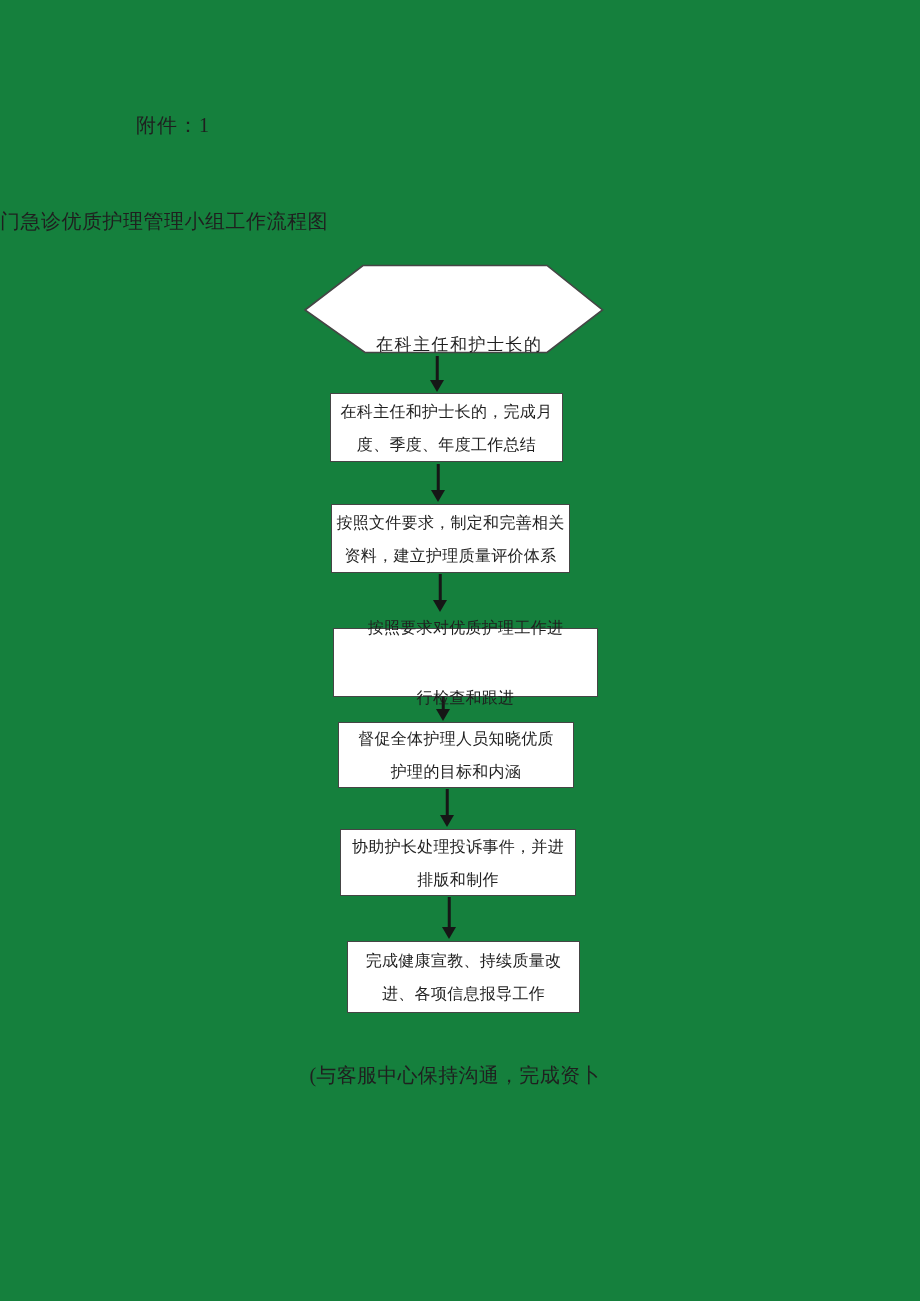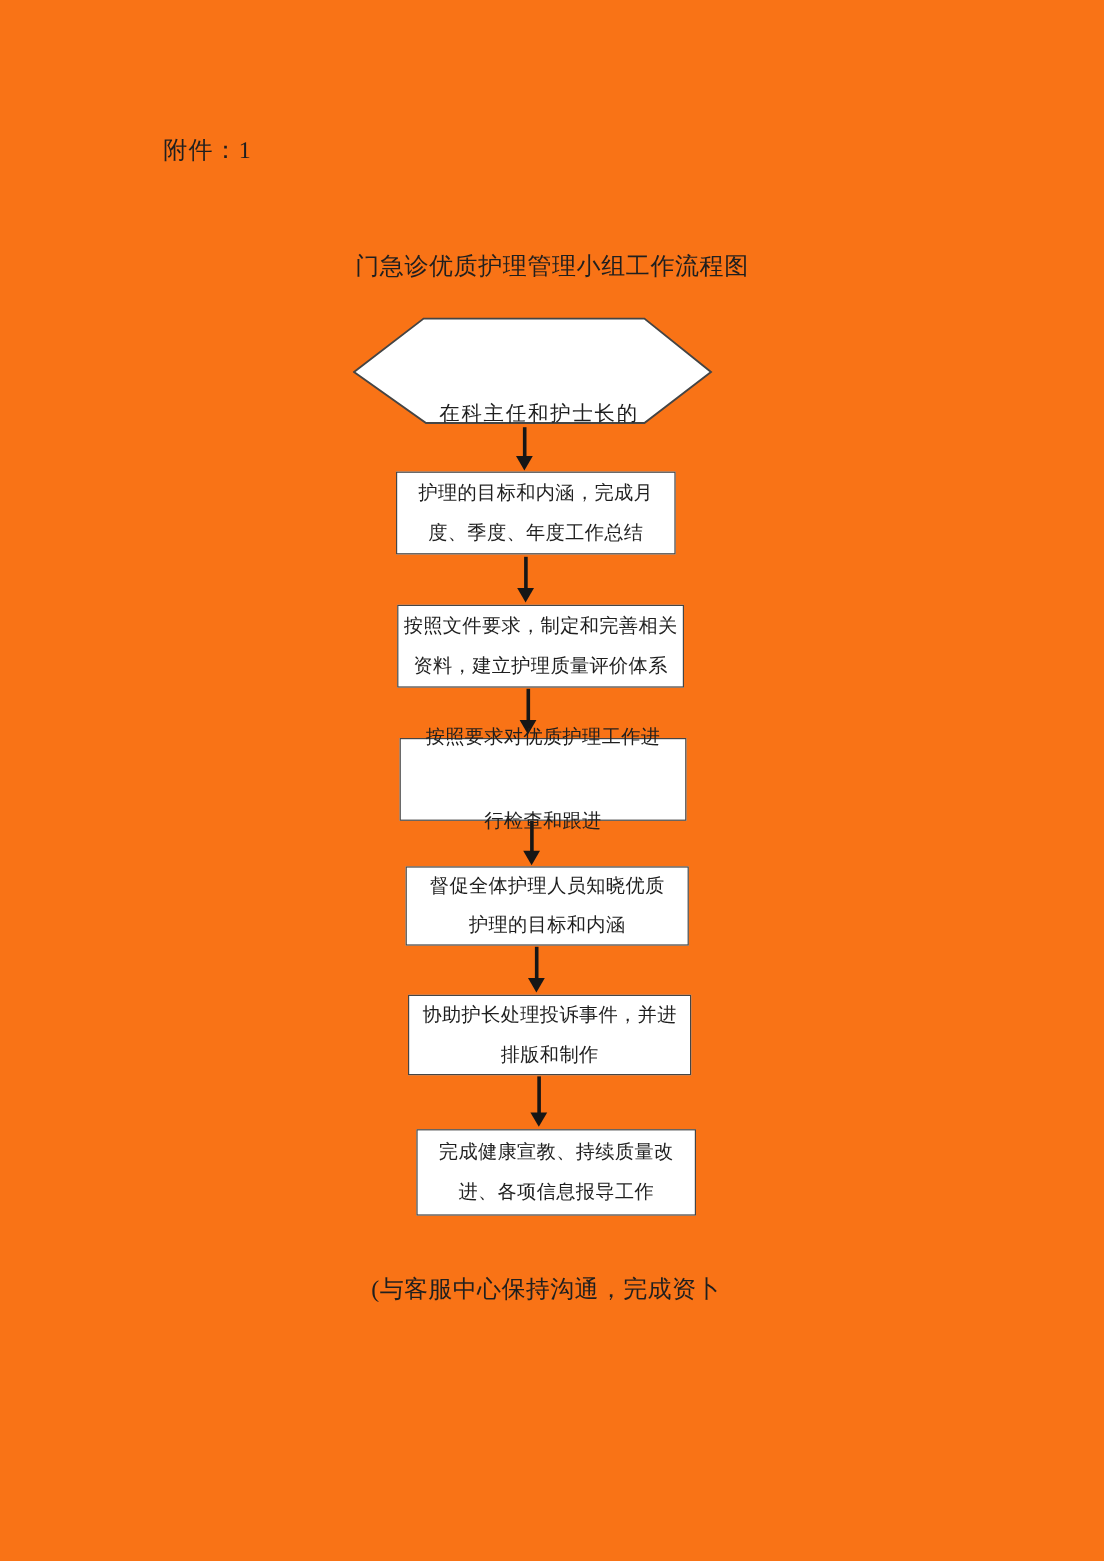--- a/index.html
+++ b/index.html
@@ -4,46 +4,45 @@
 <style>
   html, body {
     margin: 0;
     padding: 0;
     background: #ffffff;
   }
   .page {
     position: relative;
     width: 920px;
     height: 1301px;
-    background: #f97316;
+    background: #15803d;
     font-family: "Liberation Serif", "DejaVu Serif", serif;
     color: #1f1f1f;
     overflow: hidden;
   }
   .attachment {
     position: absolute;
     left: 136px;
     top: 112px;
     font-size: 20px;
     letter-spacing: 1px;
     white-space: pre;
   }
   .doc-title {
     position: absolute;
     left: 0;
     top: 208px;
     width: 920px;
-    text-align: center;
     font-size: 20px;
     letter-spacing: 0.5px;
   }
   
   .hexagon-wrap {
     position: absolute;
-    left: 294px;
+    left: 304px;
     top: 264px;
     width: 300px;
     height: 90px;
   }
   .hexagon-wrap svg {
     position: absolute;
     left: 0;
     top: 0;
     display: block;
   }
@@ -67,21 +66,21 @@
     justify-content: center;
     align-items: center;
     font-size: 16px;
     letter-spacing: 0.3px;
     line-height: 33px;
     text-align: center;
   }
   .box .line { white-space: pre; }
   #box-0 { left: 330px; top: 393px; width: 233px; height: 69px; }
   #box-1 { left: 331px; top: 504px; width: 239px; height: 69px; }
-  #box-2 { left: 333px; top: 615px; width: 239px; height: 69px; gap: 37px; }
+  #box-2 { left: 333px; top: 628px; width: 265px; height: 69px; gap: 37px; }
   #box-3 { left: 338px; top: 722px; width: 236px; height: 66px; font-family: Liberation Serif, serif; }
   #box-4 { left: 340px; top: 829px; width: 236px; height: 67px; }
   #box-5 { left: 347px; top: 941px; width: 233px; height: 72px; font-family: Liberation Serif, serif; }
   
   .arrow {
     position: absolute;
     width: 16px;
   }
   .arrow .shaft {
     position: absolute;
@@ -160,21 +159,21 @@
   <div class="arrow" id="arrow-4">
       <div class="shaft"></div>
       <div class="head"></div>
     </div>
   <div class="arrow" id="arrow-5">
       <div class="shaft"></div>
       <div class="head"></div>
     </div>
 
   <div class="box" id="box-0">
-    <div class="line">护理的目标和内涵，完成月</div>
+    <div class="line">在科主任和护士长的，完成月</div>
     <div class="line">度、季度、年度工作总结</div>
   </div>
   <div class="box" id="box-1">
     <div class="line">按照文件要求，制定和完善相关</div>
     <div class="line">资料，建立护理质量评价体系</div>
   </div>
   <div class="box" id="box-2">
     <div class="line">按照要求对优质护理工作进</div>
     <div class="line">行检查和跟进</div>
   </div>

